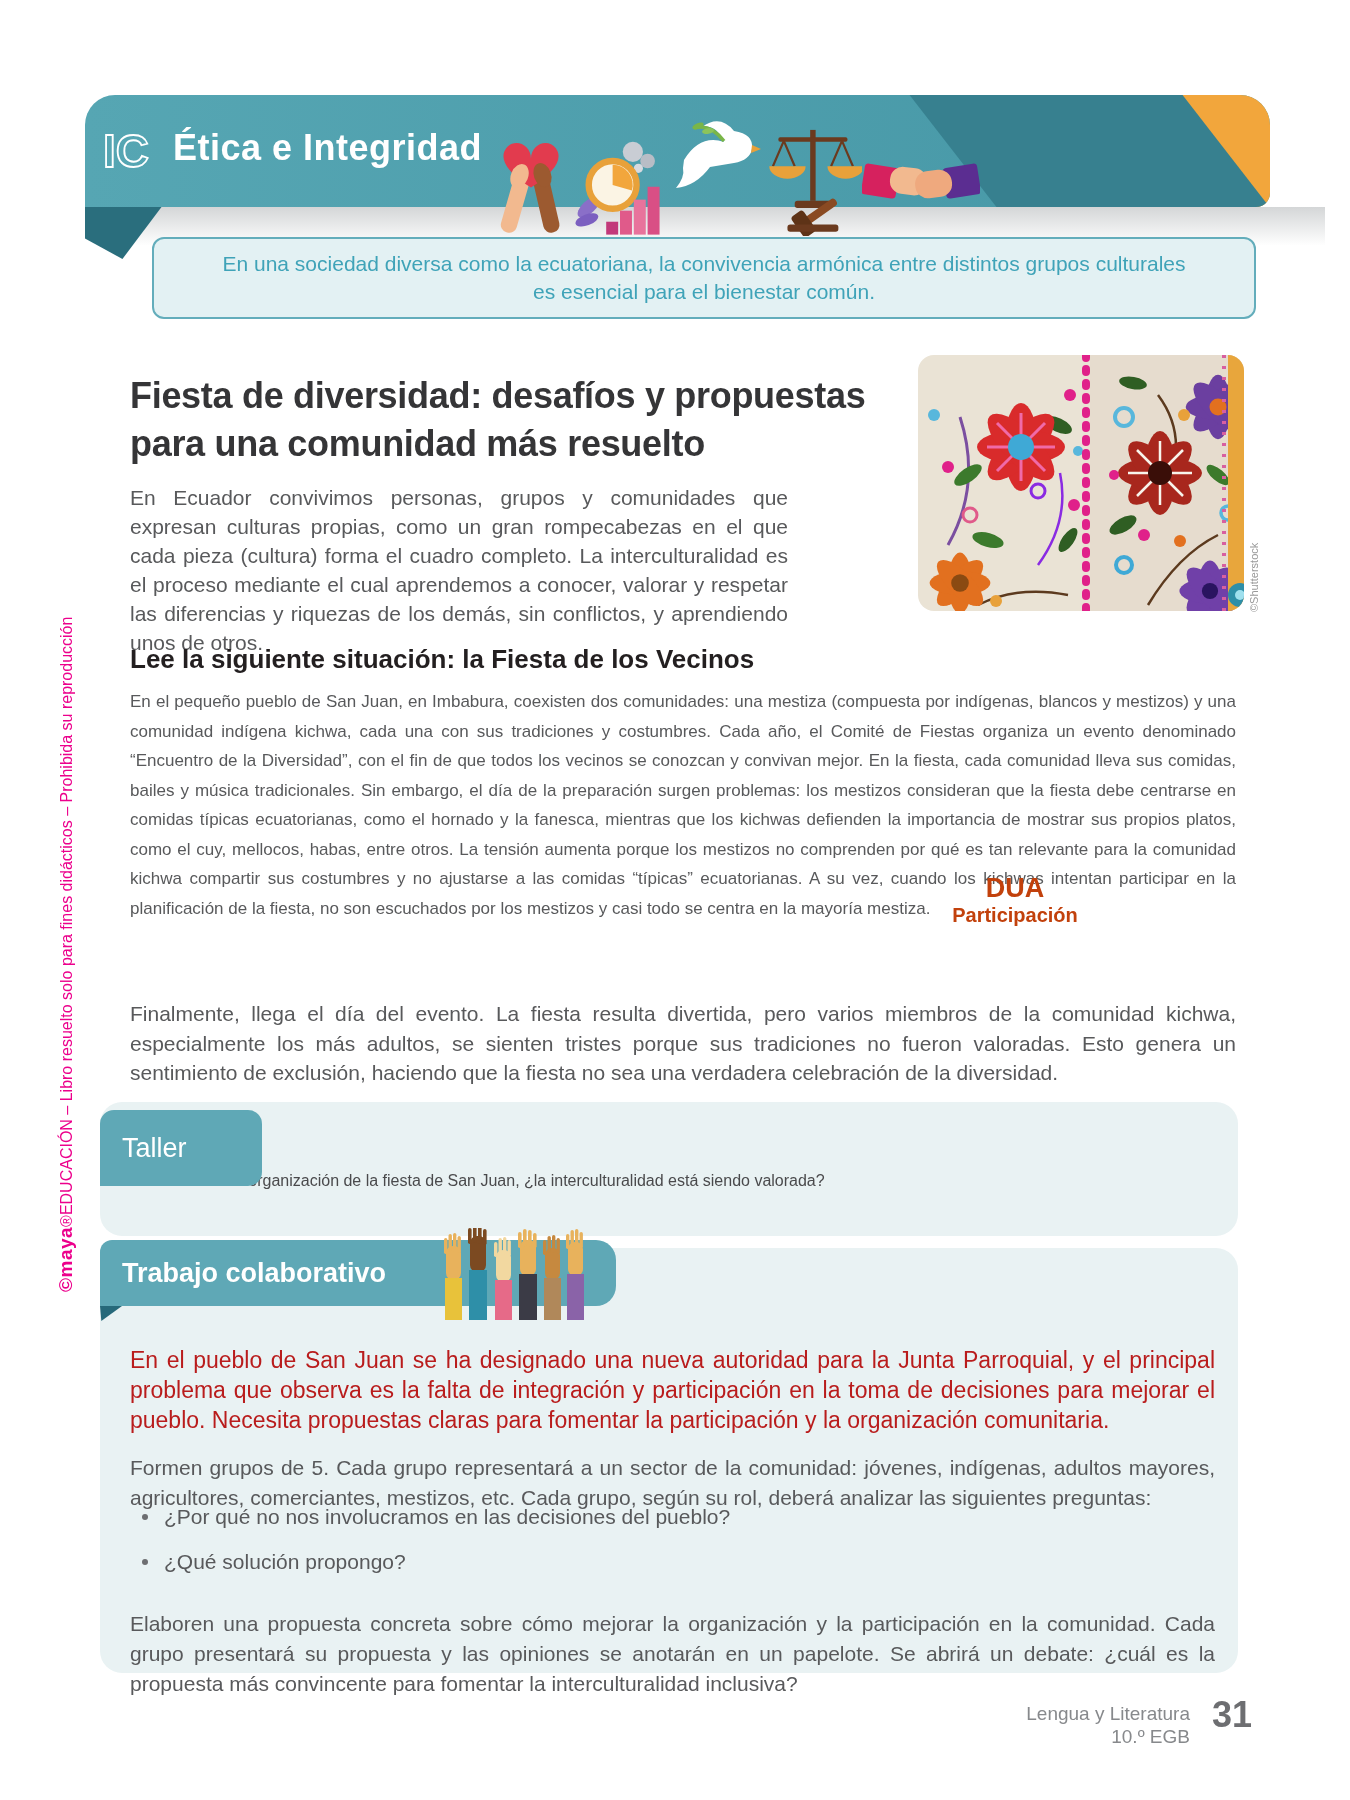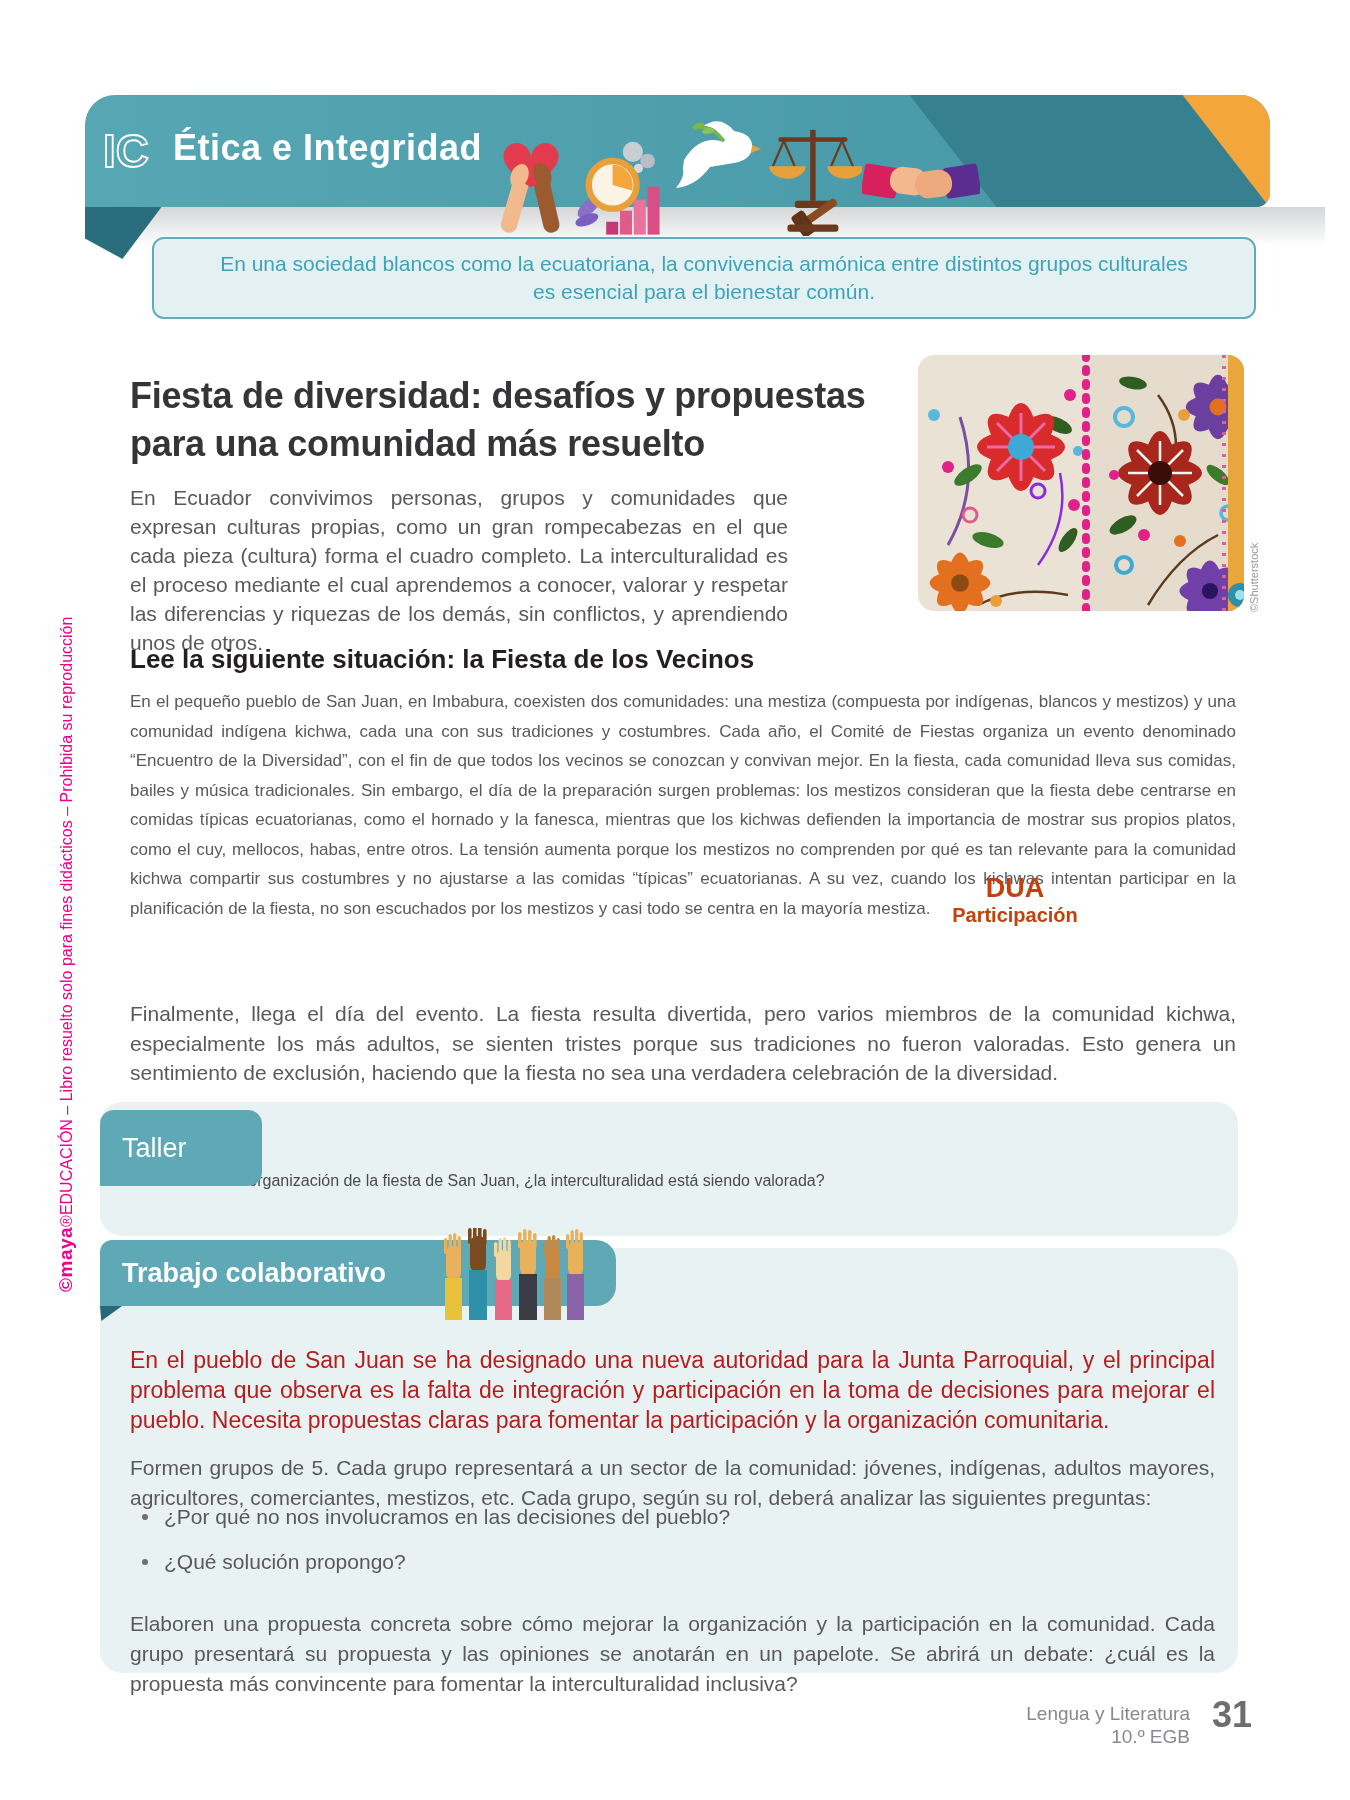--- a/index.html
+++ b/index.html
@@ -161,21 +161,21 @@
       <svg width="118" height="64" viewBox="0 0 120 66">
         <rect x="0" y="14" width="36" height="32" rx="4" fill="#D6215E" transform="rotate(9 18 30)"></rect>
         <rect x="84" y="14" width="36" height="32" rx="4" fill="#5B2D91" transform="rotate(-9 102 30)"></rect>
         <rect x="28" y="16" width="38" height="28" rx="13" fill="#F2B98F" transform="rotate(7 47 30)"></rect>
         <rect x="54" y="19" width="38" height="28" rx="13" fill="#EFA97E" transform="rotate(-7 73 33)"></rect>
       </svg>
     </span>
   </div>
 
   <div class="quote-box">
-    <div>En una sociedad blancos como la ecuatoriana, la convivencia armónica entre distintos grupos culturales</div>
+    <div>En una sociedad diversa como la ecuatoriana, la convivencia armónica entre distintos grupos culturales</div>
     <div>es esencial para el bienestar común.</div>
   </div>
 
   <h1 class="art-title">Fiesta de diversidad: desafíos y propuestas para una comunidad más resuelto</h1>
   <p class="art-intro">En Ecuador convivimos personas, grupos y comunidades que expresan culturas propias, como un gran rompecabezas en el que cada pieza (cultura) forma el cuadro completo. La interculturalidad es el proceso mediante el cual aprendemos a conocer, valorar y respetar las diferencias y riquezas de los demás, sin conflictos, y aprendiendo unos de otros.</p>
 
   <div class="photo">
     <svg width="326" height="256" viewBox="0 0 326 256">
       <rect width="326" height="256" fill="#EAE3D5"></rect>
       <rect x="172" width="154" height="256" fill="#E6DCCE"></rect>

